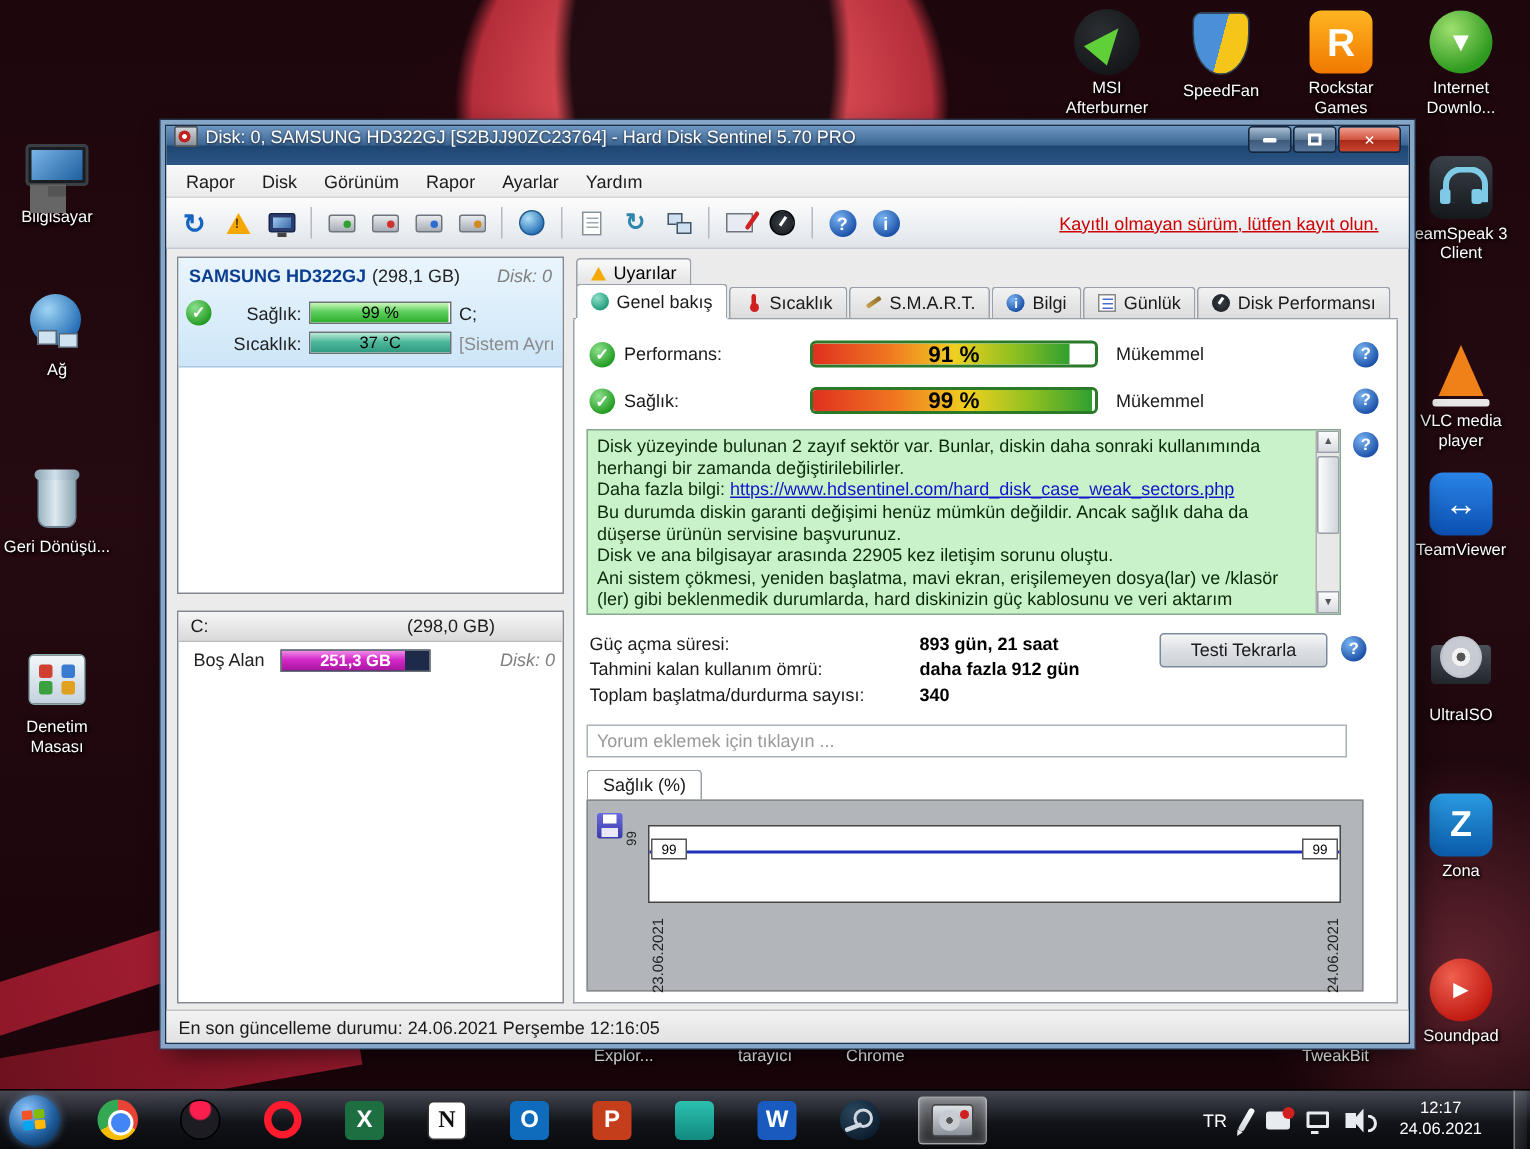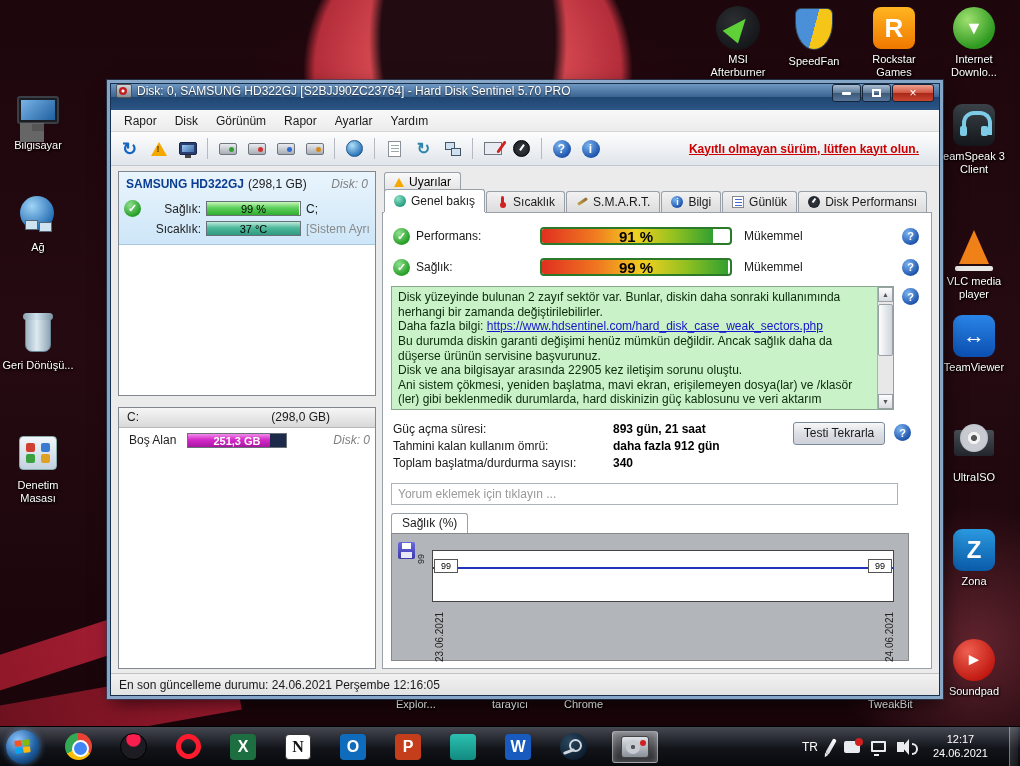--- a/index.html
+++ b/index.html
@@ -87,21 +87,21 @@
 .tdoc:after{content:"";position:absolute;left:2px;top:3px;width:8px;height:1px;background:#9aa;box-shadow:0 3px 0 #9aa,0 6px 0 #9aa;}
 .tnet{width:16px;height:14px;position:relative;}
 .tnet:before,.tnet:after{content:"";position:absolute;width:8px;height:6px;background:#cfe0f0;border:1px solid #456;}
 .tnet:before{left:0;top:0;}
 .tnet:after{right:0;bottom:0;}
 .trep{width:18px;height:13px;background:#e8ecf2;border:1px solid #70767e;position:relative;}
 .trep:after{content:"";position:absolute;right:-2px;top:-3px;width:3px;height:14px;background:#d02020;transform:rotate(35deg);border-radius:2px;}
 .tgauge{width:17px;height:17px;border-radius:50%;background:radial-gradient(circle,#3a3f46,#14181e);position:relative;border:1px solid #000;}
 .tgauge:after{content:"";position:absolute;left:7px;top:3px;width:2px;height:7px;background:#fff;transform:rotate(35deg);}
 .bluebadge{width:18px;height:18px;border-radius:50%;background:radial-gradient(circle at 35% 30%,#7ab4f0,#1a4fa8 75%);color:#fff;font-weight:bold;font-size:12px;display:flex;align-items:center;justify-content:center;}
-.register-link{margin-left:auto;margin-right:14px;color:#cc0000;font-weight:bold;text-decoration:underline;font-size:12px;white-space:nowrap;cursor:pointer;}
+.register-link{margin-left:auto;margin-right:14px;color:#cc0000;font-weight:normal;text-decoration:underline;font-size:12px;white-space:nowrap;cursor:pointer;}
 .winbody{flex:1;display:flex;padding:5px 7px 4px;gap:6px;min-height:0;}
 .leftcol{width:258px;flex:0 0 258px;display:flex;flex-direction:column;gap:11px;}
 .diskbox{height:225px;background:#fff;border:1px solid #828790;overflow:hidden;}
 .disk-entry{background:linear-gradient(180deg,#eaf5fd,#cde6f8);border-bottom:1px solid #a8c8e0;padding:4px 5px 8px;}
 .de-head{display:flex;align-items:baseline;gap:4px;padding:1px 2px 5px;}
 .de-model{font-weight:bold;color:#0b3d91;font-size:12px;}
 .de-size{color:#222;}
 .de-diskno{margin-left:auto;color:#808080;font-style:italic;}
 .de-row{display:flex;align-items:center;gap:5px;margin-top:4px;}
 .de-check{width:17px;height:17px;border-radius:50%;background:radial-gradient(circle at 35% 30%,#8ee08e,#1f9a1f 75%);color:#fff;font-size:11px;font-weight:bold;display:flex;align-items:center;justify-content:center;flex:0 0 17px;}
@@ -156,21 +156,21 @@
 .desctext{flex:1;padding:3px 6px;color:#0a2a0a;line-height:1.22;overflow:hidden;}
 .desctext a{color:#1414cc;text-decoration:underline;cursor:pointer;}
 .scrollbar{width:16px;flex:0 0 16px;background:#e8e8e8;border-left:1px solid #b0b0b0;display:flex;flex-direction:column;}
 .sb-btn{height:15px;background:linear-gradient(180deg,#fdfdfd,#d8dce2);border:1px solid #9aa0a8;font-size:7px;color:#555;text-align:center;line-height:14px;cursor:pointer;}
 .sb-track{flex:1;position:relative;}
 .sb-thumb{position:absolute;left:0;right:0;top:2px;height:52px;background:linear-gradient(90deg,#fdfdfd,#cfd5dc);border:1px solid #9aa0a8;border-radius:2px;cursor:pointer;}
 .stats{margin-top:12px;position:relative;}
 .stat-row{display:flex;margin:0 0 3px 2px;}
 .stat-label{width:220px;color:#1a1a1a;flex:0 0 220px;}
 .stat-value{font-weight:bold;color:#000;}
-.retest{position:absolute;right:38px;top:0;width:92px;height:23px;background:linear-gradient(180deg,#f7f7f7,#dcdfe4 50%,#cdd2d8);border:1px solid #7a8a9c;border-radius:3px;font-size:12px;color:#1a1a1a;text-align:center;line-height:21px;cursor:pointer;}
+.retest{position:absolute;right:38px;top:0;width:112px;height:23px;background:linear-gradient(180deg,#f7f7f7,#dcdfe4 50%,#cdd2d8);border:1px solid #7a8a9c;border-radius:3px;font-size:12px;color:#1a1a1a;text-align:center;line-height:21px;cursor:pointer;}
 .retest-help{position:absolute;right:12px;top:2px;}
 .comment{margin-top:10px;width:507px;height:22px;border:1px solid #aab2bc;padding:0 6px;font-size:12px;color:#444;font-family:"Liberation Sans",sans-serif;}
 .comment::placeholder{color:#999;}
 .charttab{margin-top:8px;display:flex;}
 .ctab{height:20px;padding:0 10px;background:#fff;border:1px solid #9aa0a8;border-bottom:none;border-radius:3px 3px 0 0;line-height:19px;color:#1a1a1a;cursor:pointer;}
 .chartbox{width:518px;height:128px;background:#b2b6ba;border:1px solid #888;position:relative;}
 .floppy{position:absolute;left:6px;top:8px;width:17px;height:17px;background:linear-gradient(180deg,#6a6ae0,#3a3aa8);border-radius:2px;cursor:pointer;}
 .floppy:before{content:"";position:absolute;left:4px;top:1px;width:9px;height:6px;background:#fff;}
 .floppy:after{content:"";position:absolute;left:3px;bottom:1px;width:11px;height:6px;background:#e8e8f8;}
 .plot{position:absolute;left:40px;top:16px;width:462px;height:52px;background:#fff;border:1px solid #444;}

